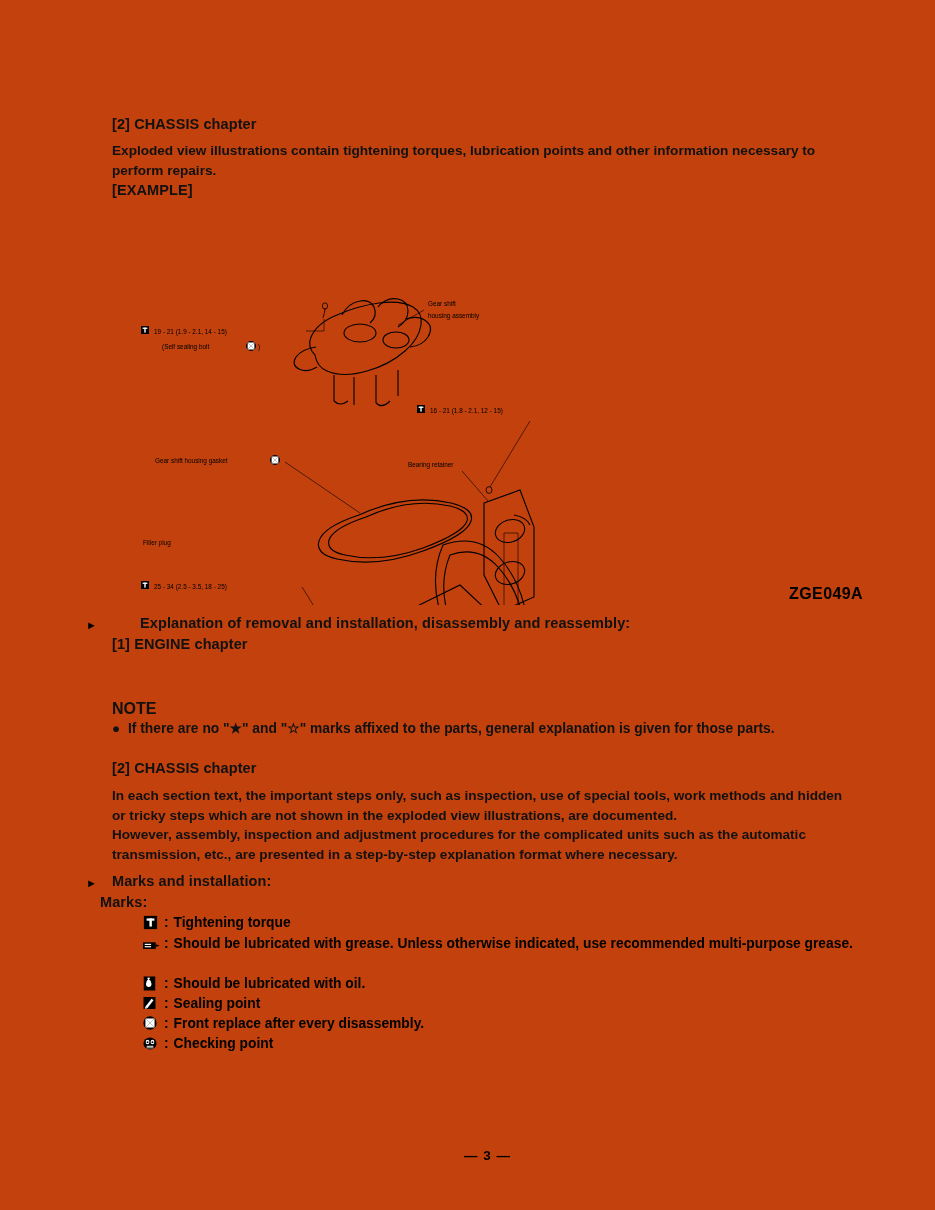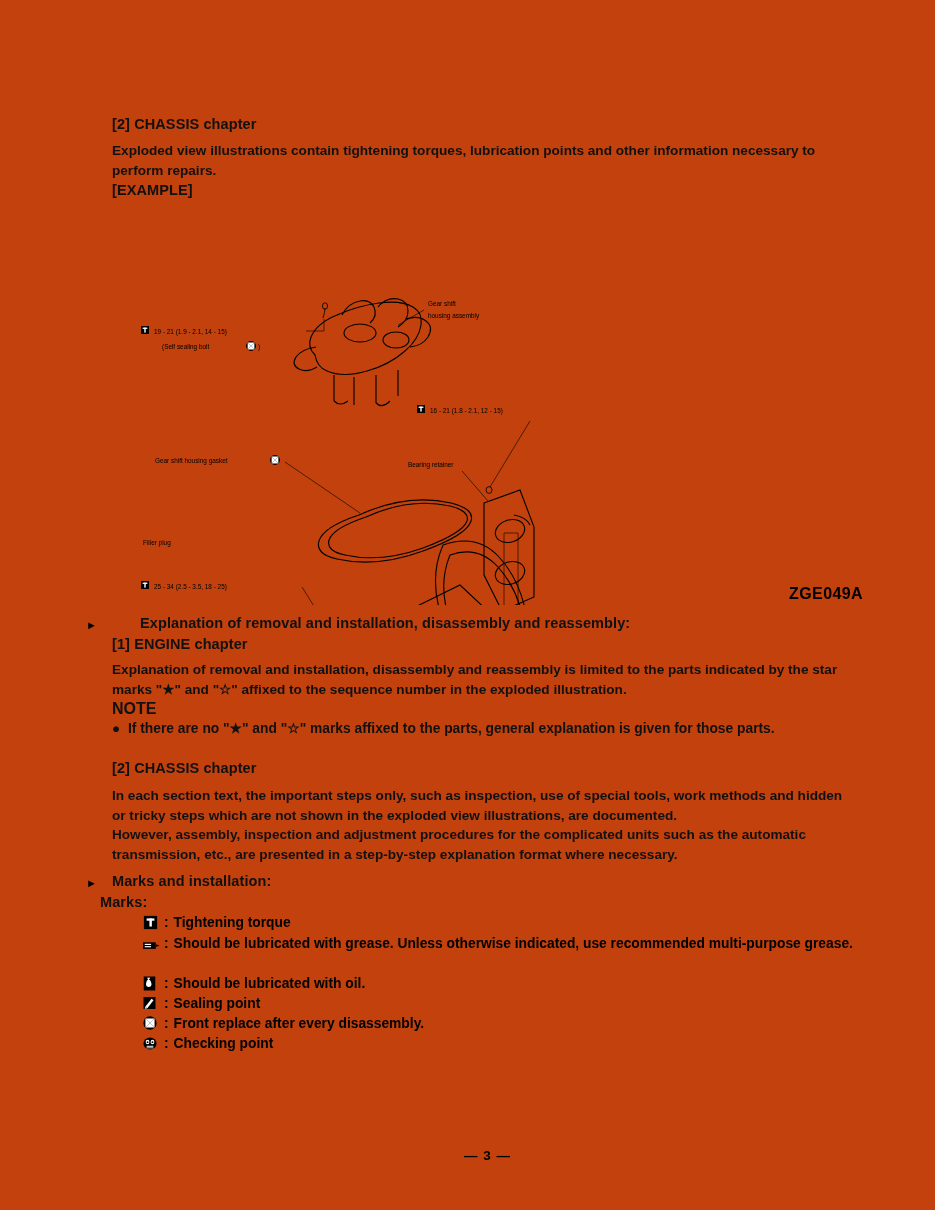--- a/index.html
+++ b/index.html
@@ -362,21 +362,20 @@
   </div>
 
   <div class="figid">ZGE049A</div>
 
   <div class="arrow" style="left:86px; top:620px;">►</div>
 
   <div class="txt h-sec" style="left:112px; top:614px;margin-left:28px;">Explanation of removal and installation, disassembly and reassembly:</div>
 
   <div class="txt h-sec" style="left:112px; top:635px;">[1] ENGINE chapter</div>
 
-  <div class="txt body-p" style="left:112px; top:660px; width:742px;">Explanation of removal and installation, disassembly and reassembly is limited to the parts indicated by the star marks "★" and "☆" affixed to the sequence number in the exploded illustration.</div>
 
   <div class="txt" style="left:112px; top:699px; font-size:16px;">NOTE</div>
 
   <div class="txt bold" style="left:112px; top:719px; font-size:13.5px;">●</div>
 
   <div class="txt bold" style="left:128px; top:719px; width:726px; font-size:13.8px; line-height:20px;">If there are no "★" and "☆" marks affixed to the parts, general explanation is given for those parts.</div>
 
   <div class="txt h-sec" style="left:112px; top:759px;">[2] CHASSIS chapter</div>
 
   <div class="txt body-p" style="left:112px; top:825px; width:742px;">However, assembly, inspection and adjustment procedures for the complicated units such as the automatic transmission, etc., are presented in a step-by-step explanation format where necessary.</div>

